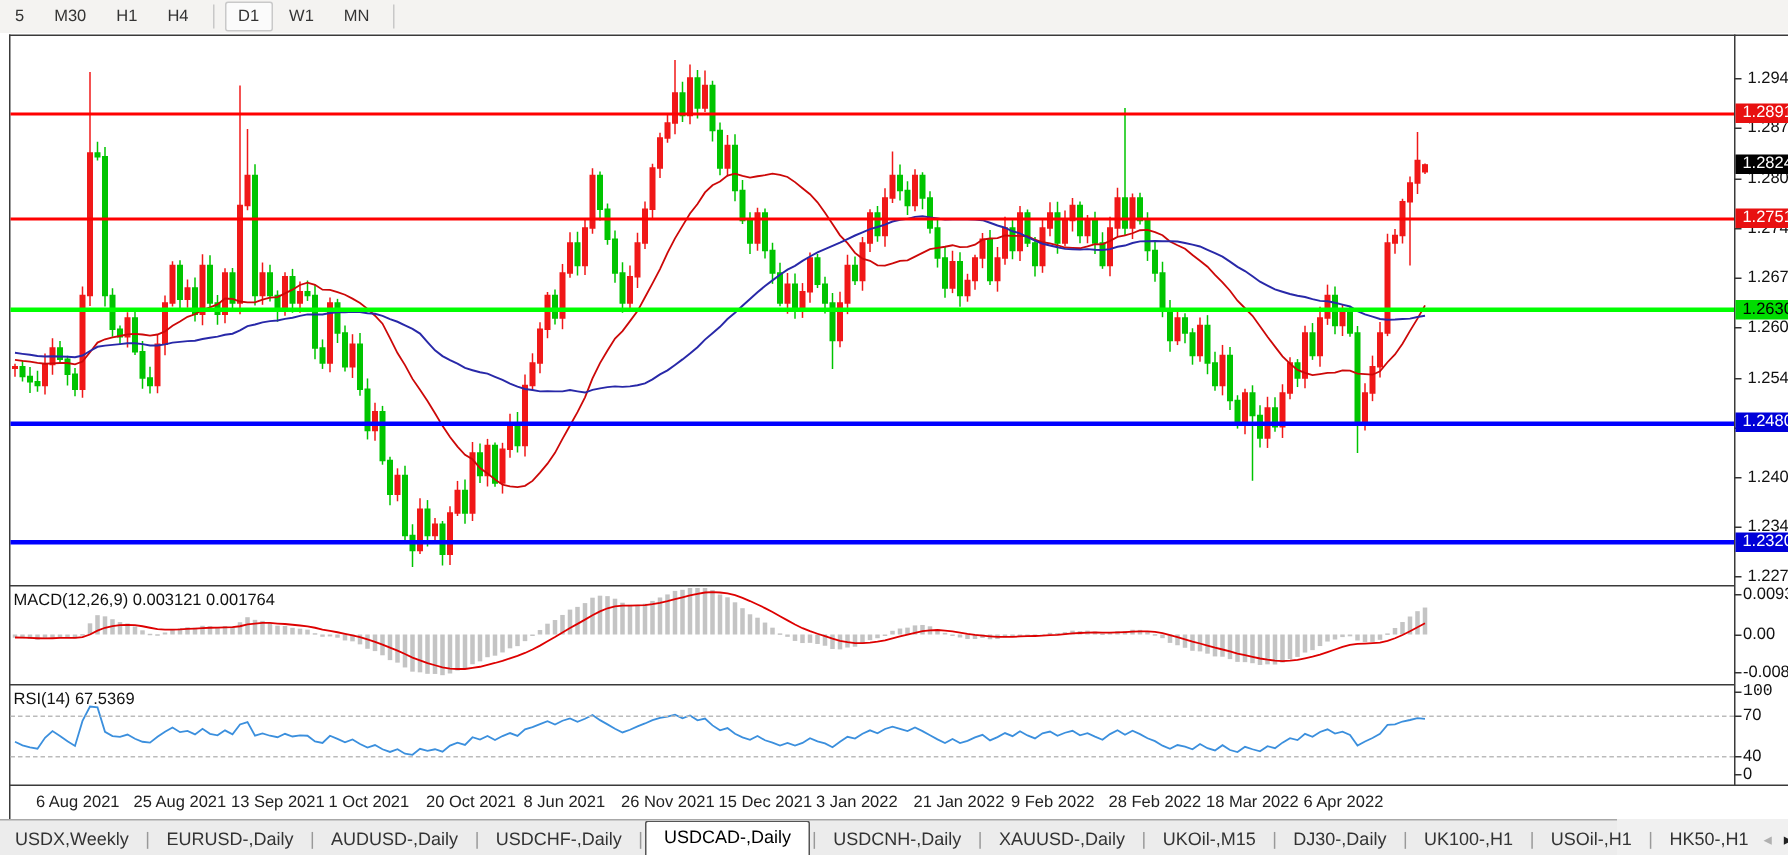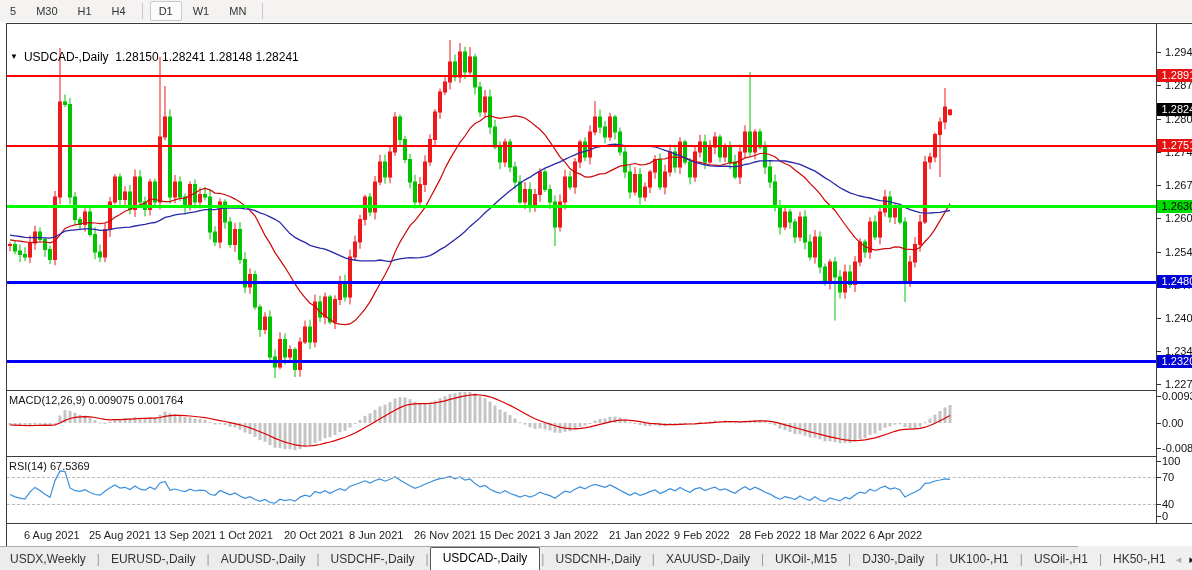--- a/index.html
+++ b/index.html
@@ -638,25 +638,22 @@
       </g>
     </svg>
 
   <div class="black-border" style="left:6px;top:1px;width:1px;height:523px;"></div>
   <div class="black-border" style="left:6px;top:1px;width:1186px;height:1px;"></div>
   <div class="black-border" style="left:1156px;top:1px;width:1px;height:501px;"></div>
   <div class="black-border" style="left:6px;top:368px;width:1150px;height:1px;"></div>
   <div class="black-border" style="left:6px;top:434px;width:1150px;height:1px;"></div>
   <div class="black-border" style="left:6px;top:501px;width:1186px;height:1px;"></div>
 
-  <div id="maintitle">
-    <span class="tri">▼</span><span>USDCAD-,Daily</span>&nbsp;&nbsp;<span>1.28150 1.28241 1.28148 1.28241</span>
-  </div>
 
-  <div class="ind-label" style="top:372px;">MACD(12,26,9) 0.009075 0.001764</div>
+  <div class="ind-label" style="top:372px;">MACD(12,26,9) 0.003121 0.001764</div>
   <div class="ind-label" style="top:438px;">RSI(14) 67.5369</div>
 <div class="hline" style="top:53px;height:2px;background:#ff0000;"></div>
     <div class="hline" style="top:123px;height:2px;background:#ff0000;"></div>
     <div class="hline" style="top:183px;height:3px;background:#00ff00;"></div>
     <div class="hline" style="top:259px;height:3px;background:#0000ff;"></div>
     <div class="hline" style="top:338px;height:3px;background:#0000ff;"></div>
     <div class="rsi-level" style="top:455px;height:0;"></div>
     <div class="rsi-level" style="top:482px;height:0;"></div>
     <div class="tickdash" style="left:1156px;top:30px;"></div>
     <div class="axis-label" style="left:1165px;top:24px;">1.29400</div>
@@ -680,21 +677,21 @@
     <div class="axis-label" style="left:1165px;top:323px;">1.23420</div>
     <div class="tickdash" style="left:1156px;top:362px;"></div>
     <div class="axis-label" style="left:1165px;top:356px;">1.22760</div>
     <div class="tickdash" style="left:1156px;top:374px;"></div>
     <div class="axis-label" style="left:1162px;top:368px;">0.009345</div>
     <div class="tickdash" style="left:1156px;top:401px;"></div>
     <div class="axis-label" style="left:1162px;top:395px;">0.00</div>
     <div class="tickdash" style="left:1156px;top:426px;"></div>
     <div class="axis-label" style="left:1162px;top:420px;">-0.008903</div>
     <div class="tickdash" style="left:1156px;top:439px;"></div>
-    <div class="axis-label" style="left:1162px;top:433px;">100</div>
+    <div class="axis-label" style="left:1162px;top:433px;font-family:Liberation Mono, monospace;">100</div>
     <div class="tickdash" style="left:1156px;top:455px;"></div>
     <div class="axis-label" style="left:1162px;top:449px;">70</div>
     <div class="tickdash" style="left:1156px;top:482px;"></div>
     <div class="axis-label" style="left:1162px;top:476px;">40</div>
     <div class="tickdash" style="left:1156px;top:494px;"></div>
     <div class="axis-label" style="left:1162px;top:488px;">0</div>
     <div class="price-tag" style="top:47.399999999999636px;background:#e81010;color:#ffffff;font-weight:normal;">1.28912</div>
     <div class="price-tag" style="top:80.94999999999982px;background:#000000;color:#ffffff;font-weight:normal;">1.28241</div>
     <div class="price-tag" style="top:117.25px;background:#e81010;color:#ffffff;font-weight:normal;">1.27515</div>
     <div class="price-tag" style="top:177.84999999999945px;background:#00dd00;color:#000000;font-weight:normal;">1.26303</div>

